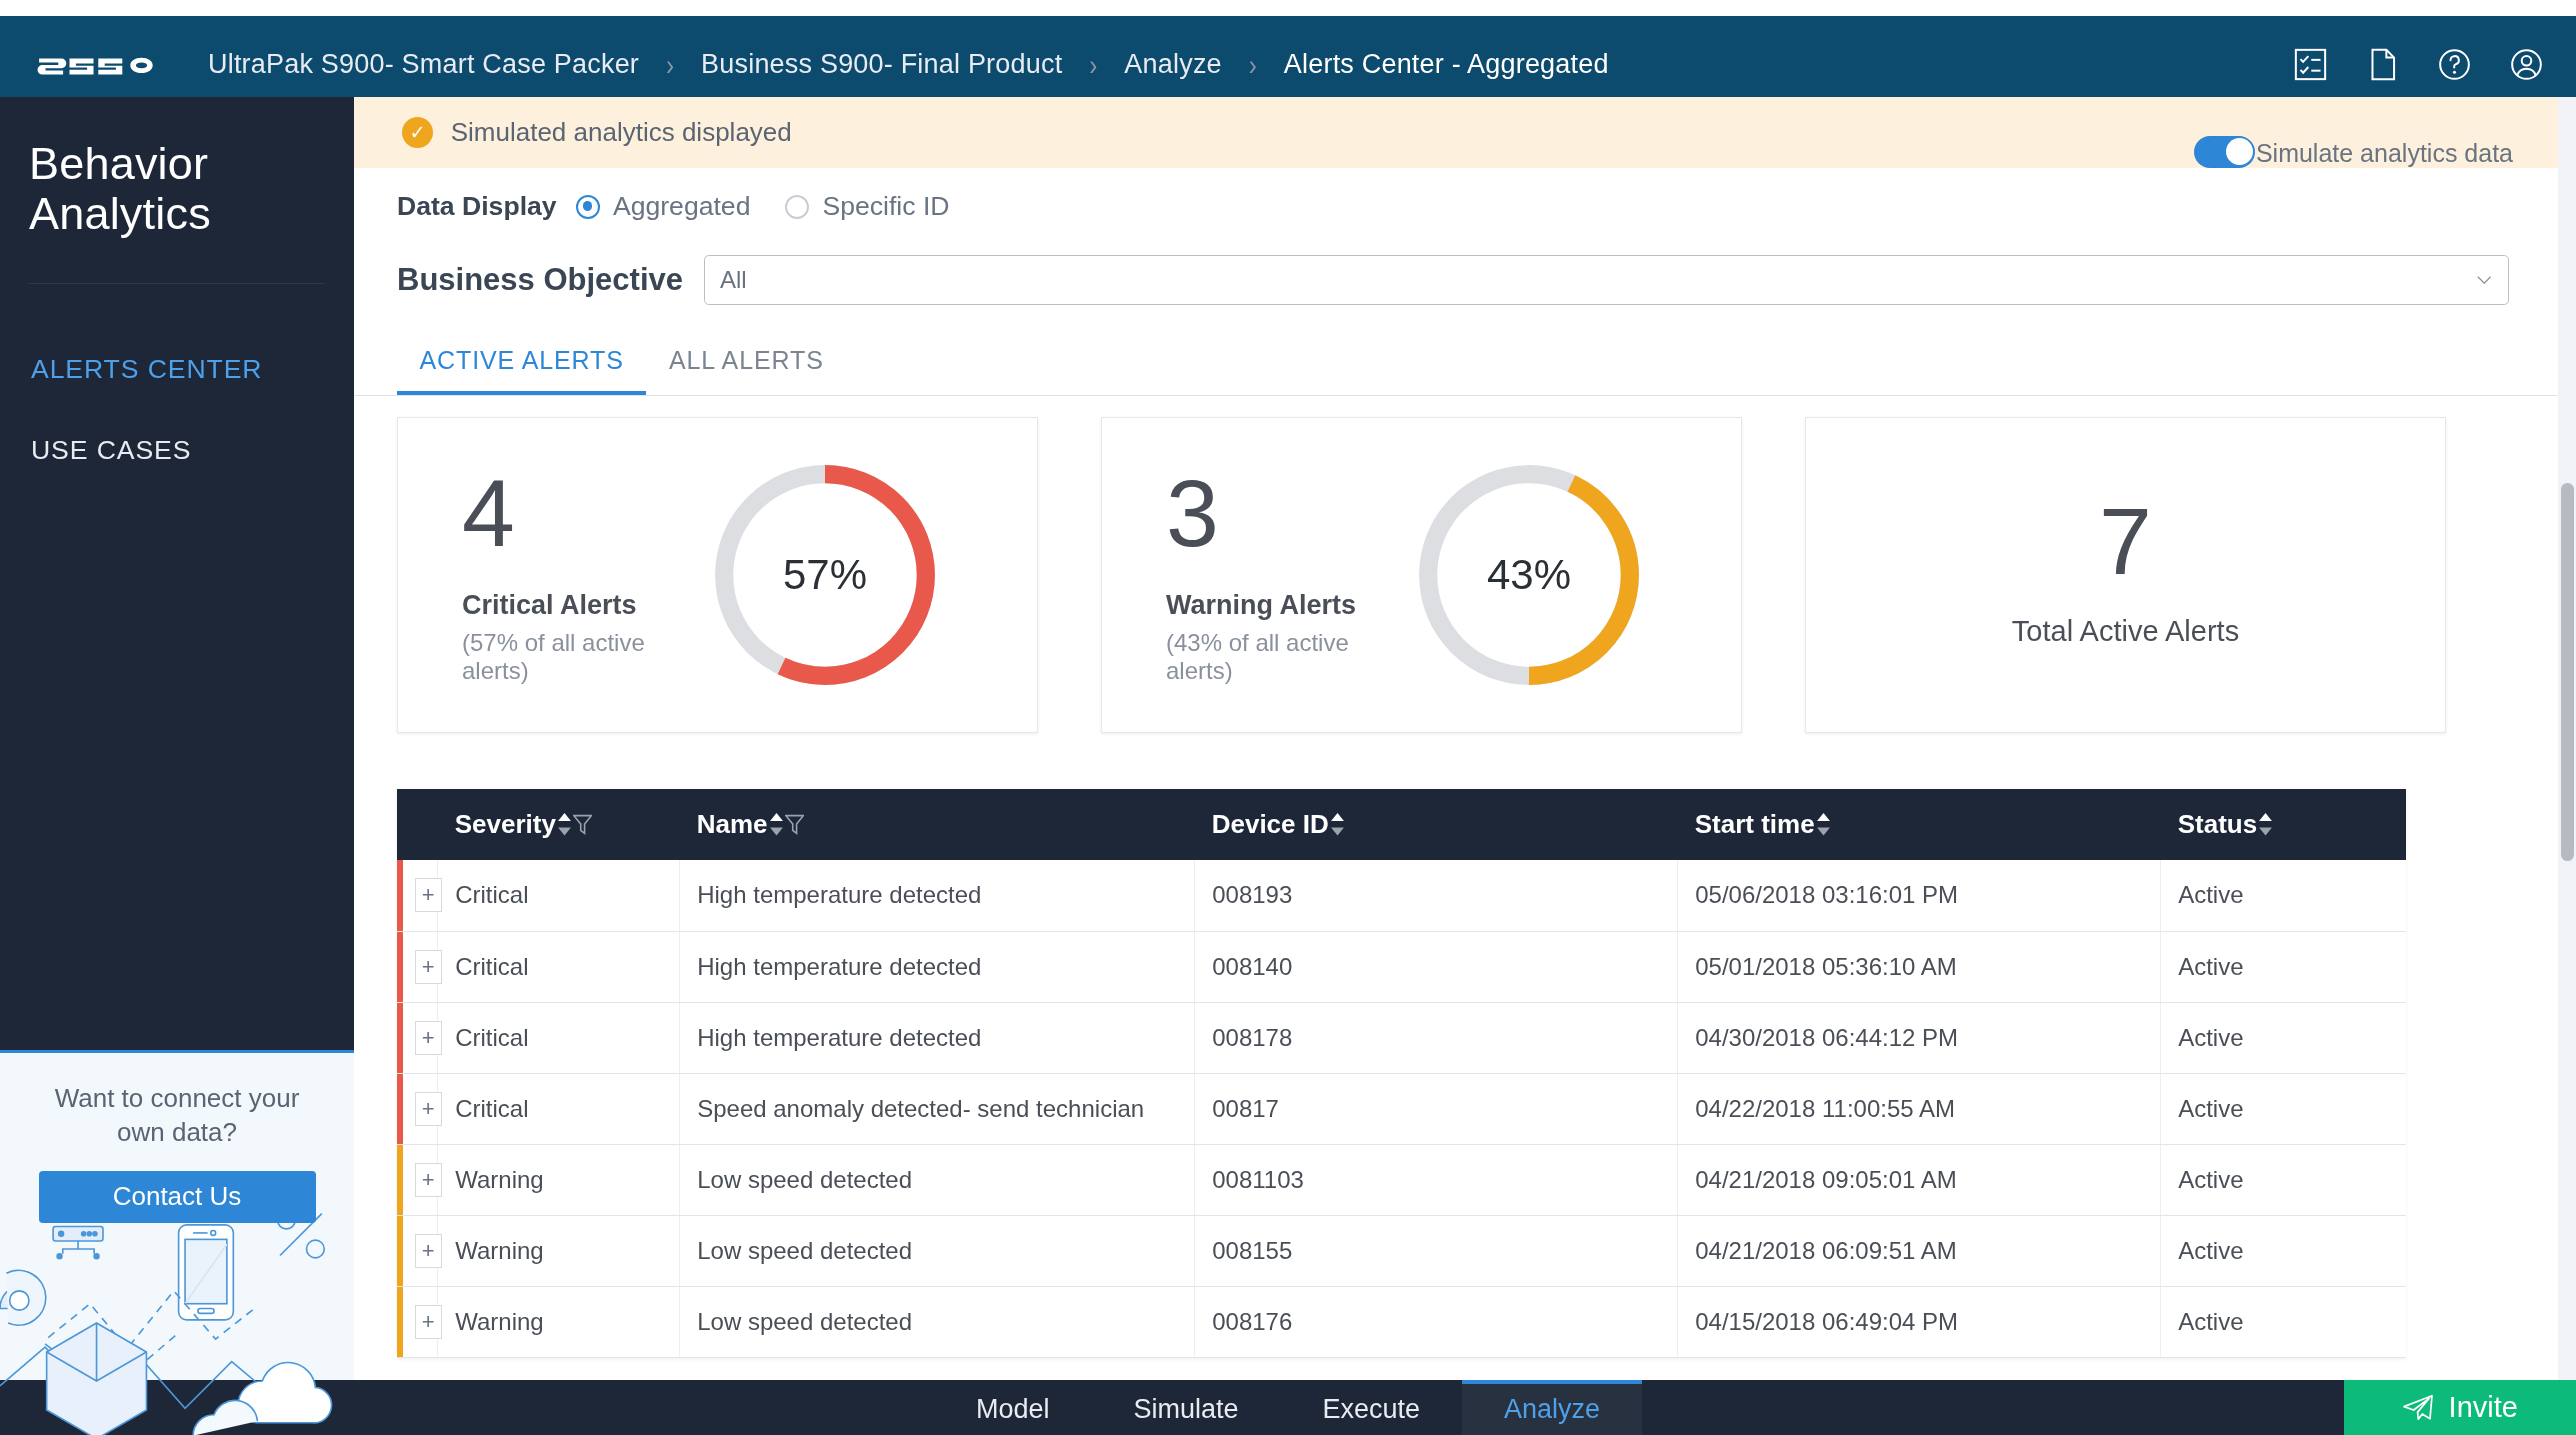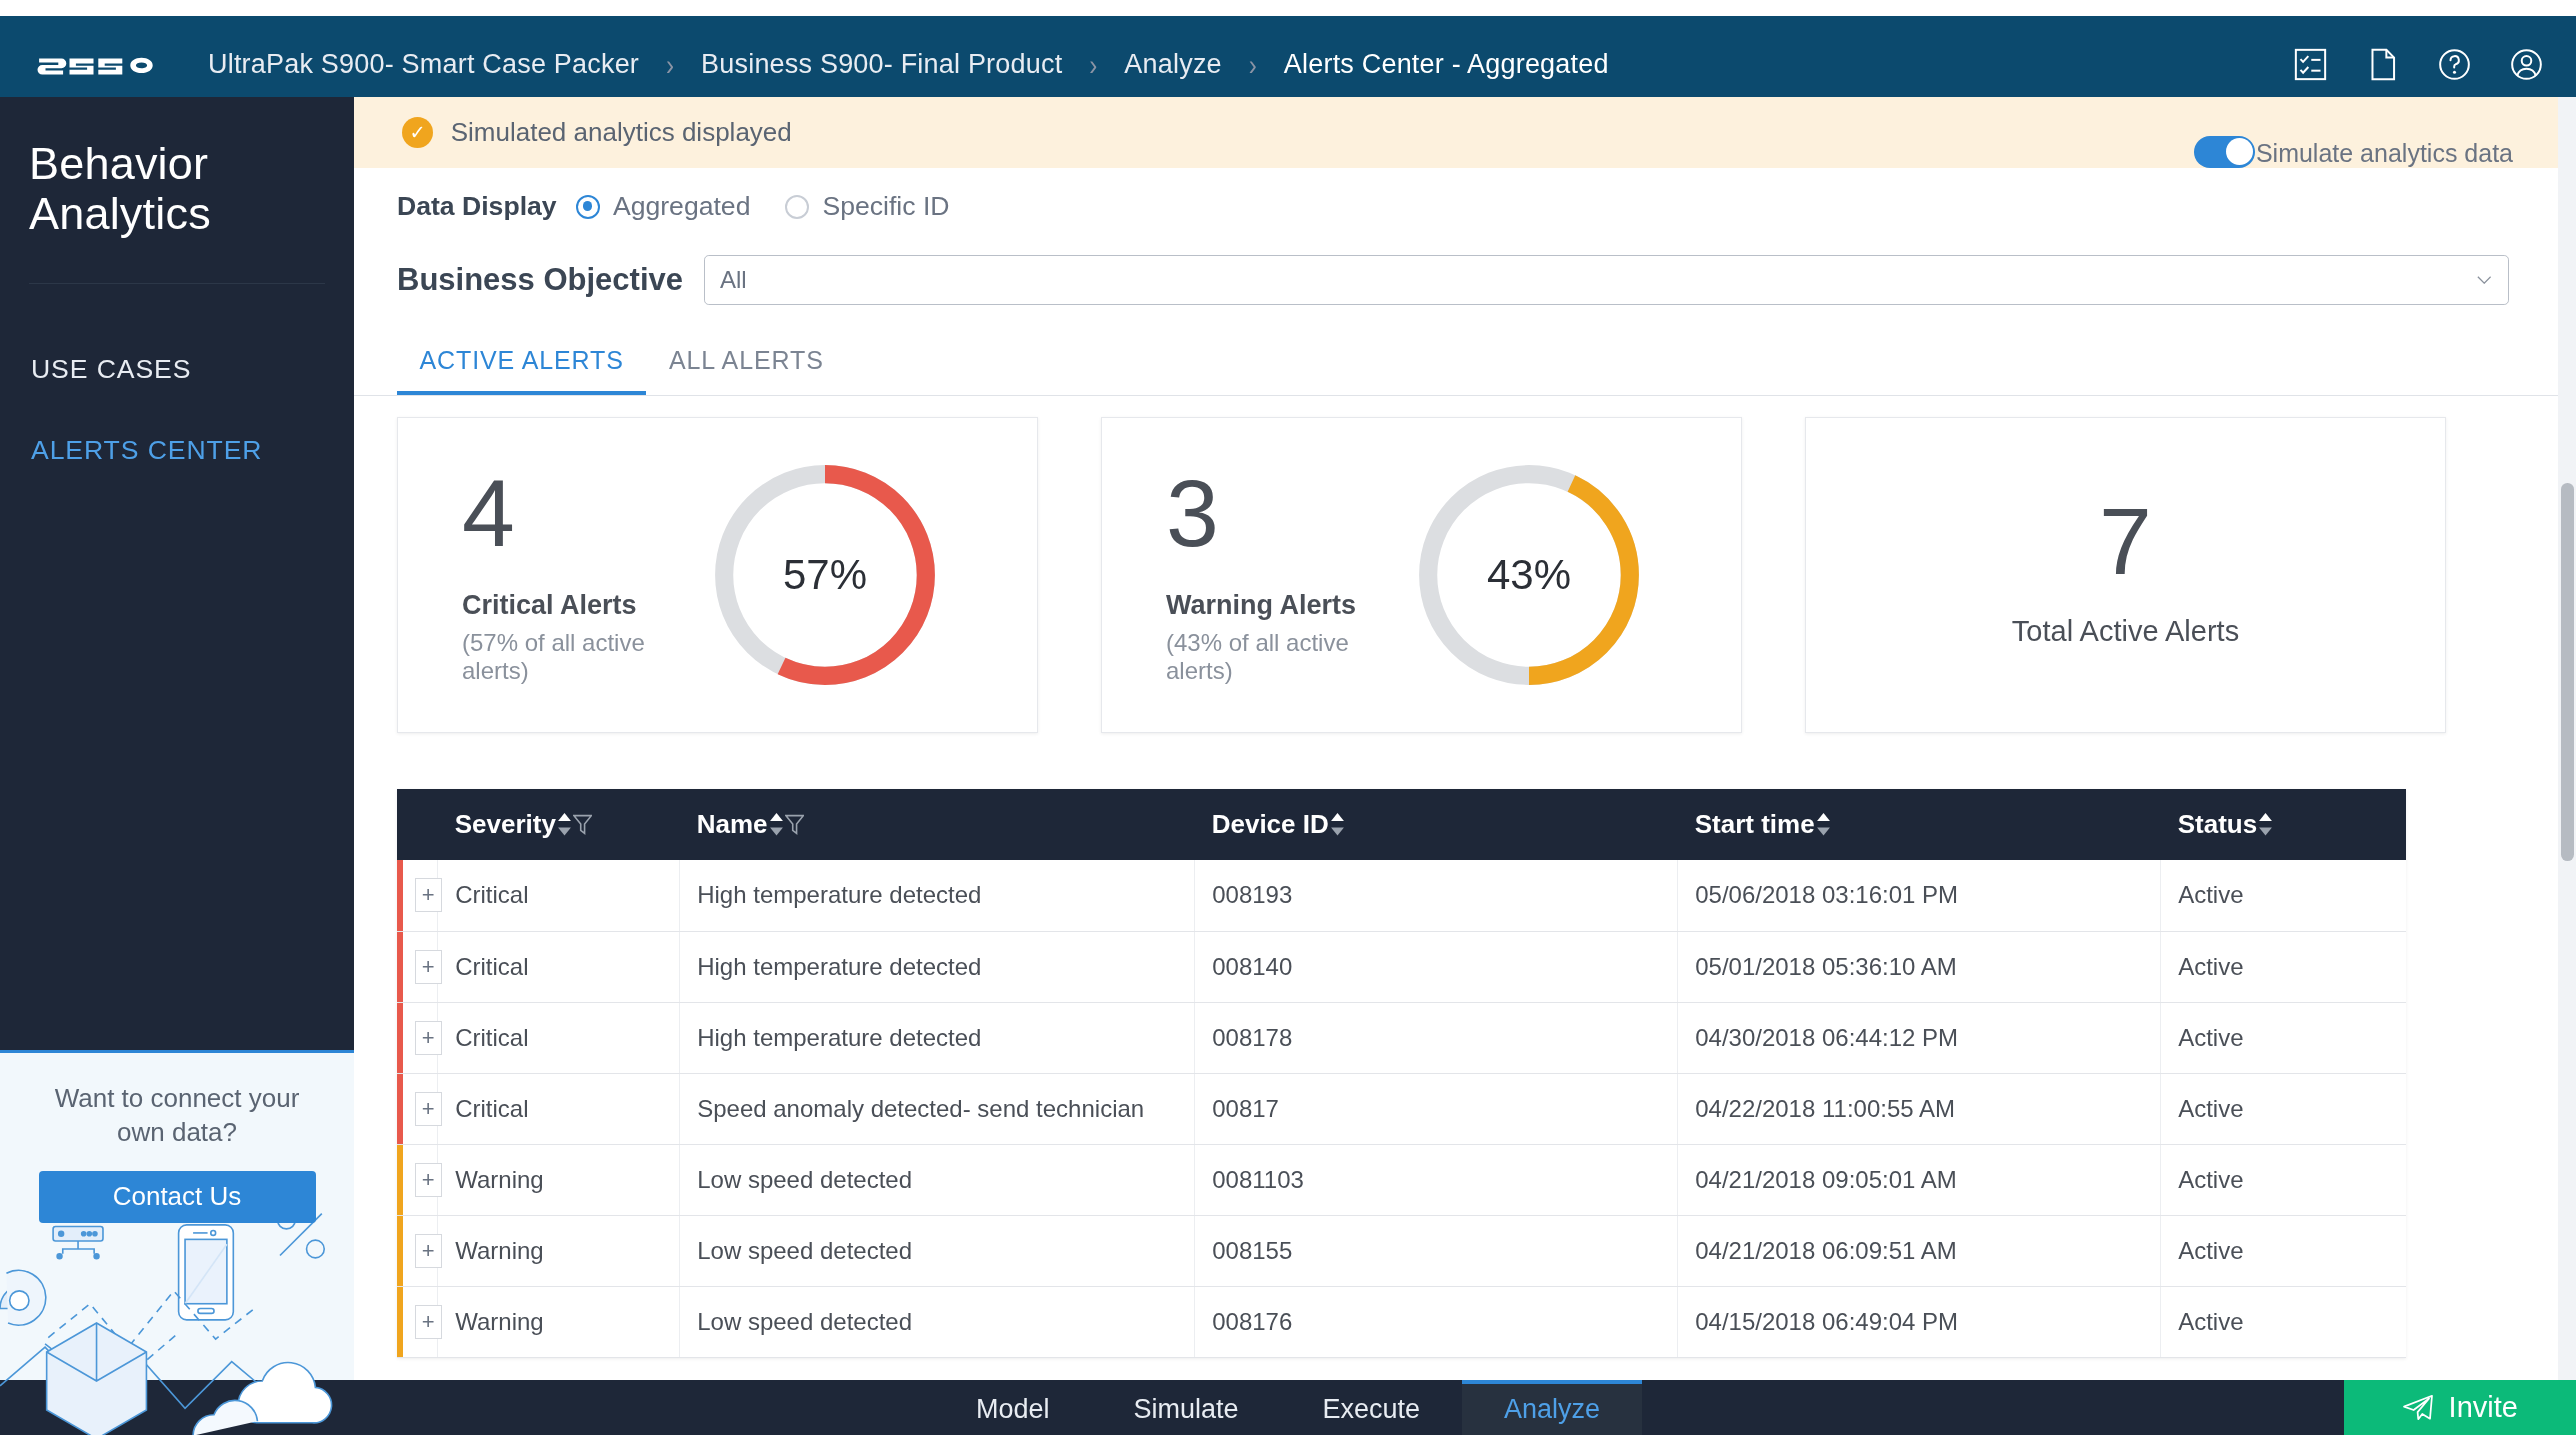--- a/index.html
+++ b/index.html
@@ -283,22 +283,22 @@
     </div>
   </div>
 
   <div class="sidebar">
     <div class="side-title">
       <div>Behavior</div>
       <div>Analytics</div>
     </div>
     <div class="side-divider"></div>
     <div class="side-nav">
+      <div class="side-item active">ALERTS CENTER</div>
       <div class="side-item">USE CASES</div>
-      <div class="side-item active">ALERTS CENTER</div>
     </div>
 
     <div class="promo">
       <div class="promo-title">
         <span>Want to connect your</span><br>
         <span>own data?</span>
       </div>
       <button class="promo-btn">Contact Us</button>
       <svg class="promo-art" viewBox="0 0 440 300" fill="none">
         <g stroke="#4c97d8" stroke-width="2">

